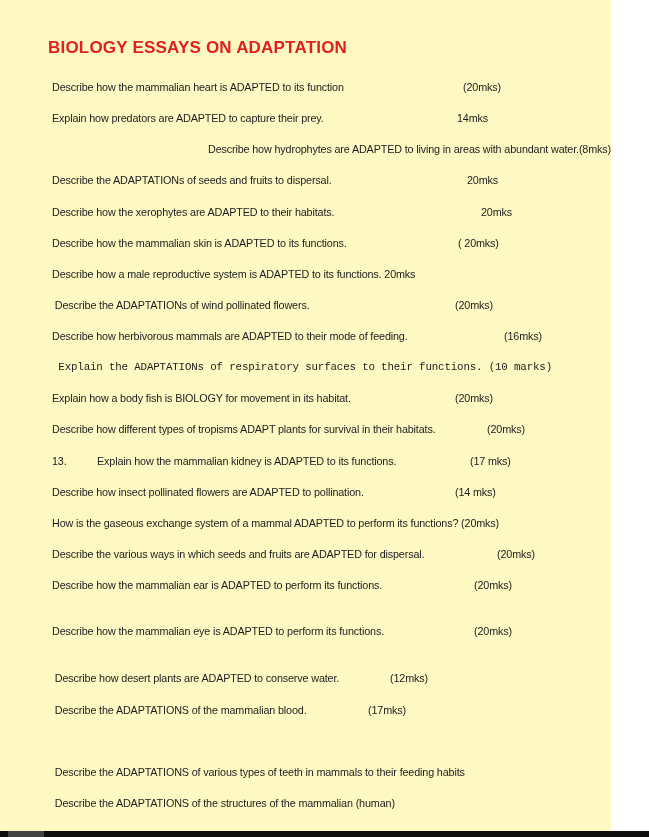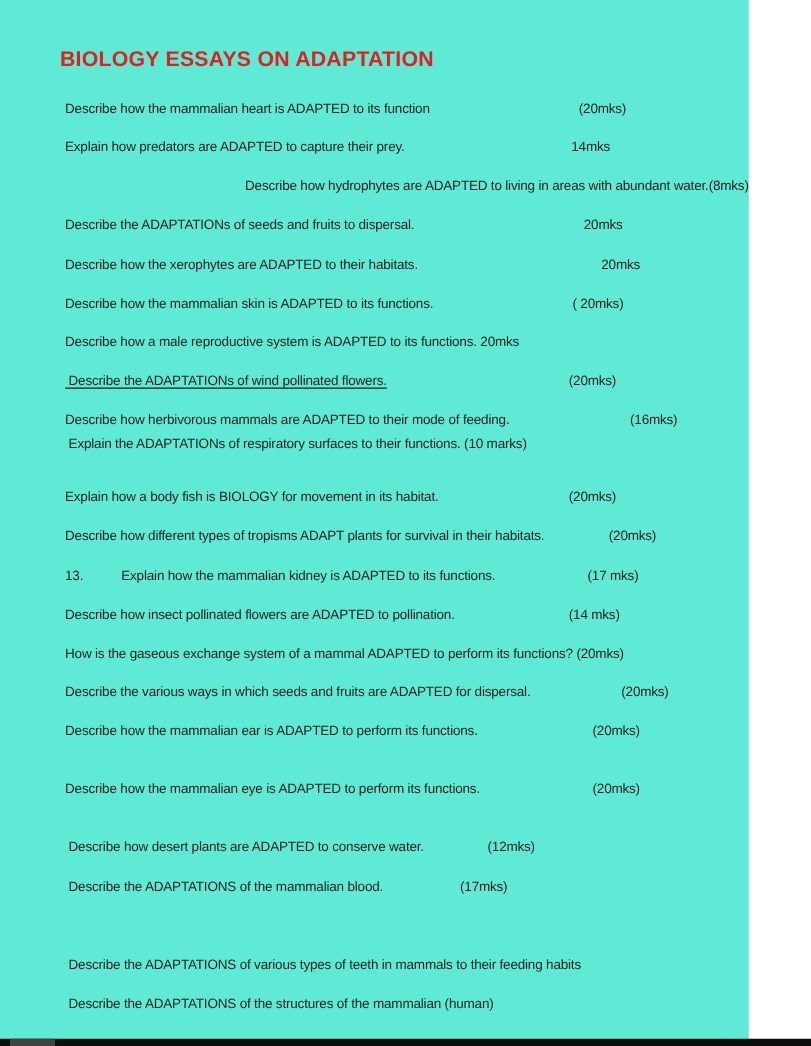--- a/index.html
+++ b/index.html
@@ -8,21 +8,22 @@
     background: #ffffff;
     width: 649px;
     height: 837px;
     overflow: hidden;
     font-family: "Liberation Sans", sans-serif;
   }
   .page {
     position: relative;
     width: 599px;
     height: 837px;
-    background: #5eead4;
+    background: #fef9c3;
+    padding-left: 12px;
   }
   .doc-title {
     position: absolute;
     left: 48px;
     top: 38px;
     margin: 0;
     font-size: 17px;
     font-weight: 700;
     letter-spacing: 0.2px;
     white-space: pre;
@@ -86,23 +87,23 @@
   <h1 class="doc-title" style="color: rgb(224, 32, 31);">BIOLOGY ESSAYS ON ADAPTATION</h1>
 
   <div class="question-list">
       <div class="q-row" style="top: 0px; color: rgb(29, 29, 29);"><span class="q-text">Describe how the mammalian heart is ADAPTED to its function</span><span class="q-marks" style="left: 411px;">(20mks)</span></div>
       <div class="q-row" style="top: 31px; color: rgb(29, 29, 29);"><span class="q-text">Explain how predators are ADAPTED to capture their prey.</span><span class="q-marks" style="left: 405px;">14mks</span></div>
       <div class="q-row" style="top: 62px; color: rgb(29, 29, 29); text-align: right;"><span class="q-text">Describe how hydrophytes are ADAPTED to living in areas with abundant water.(8mks)</span></div>
       <div class="q-row" style="top: 93px; color: rgb(29, 29, 29);"><span class="q-text">Describe the ADAPTATIONs of seeds and fruits to dispersal.</span><span class="q-marks" style="left: 415px;">20mks</span></div>
       <div class="q-row" style="top: 125px; color: rgb(29, 29, 29);"><span class="q-text">Describe how the xerophytes are ADAPTED to their habitats.</span><span class="q-marks" style="left: 429px;">20mks</span></div>
       <div class="q-row" style="top: 156px; color: rgb(29, 29, 29);"><span class="q-text">Describe how the mammalian skin is ADAPTED to its functions.</span><span class="q-marks" style="left: 406px;">( 20mks)</span></div>
       <div class="q-row" style="top: 187px; color: rgb(29, 29, 29);"><span class="q-text">Describe how a male reproductive system is ADAPTED to its functions. 20mks</span></div>
-      <div class="q-row" style="top: 218px; color: rgb(29, 29, 29); text-decoration: underline;"><span class="q-text"> Describe the ADAPTATIONs of wind pollinated flowers.</span><span class="q-marks" style="left: 403px;">(20mks)</span></div>
+      <div class="q-row" style="top: 218px; color: rgb(29, 29, 29);"><span class="q-text"> Describe the ADAPTATIONs of wind pollinated flowers.</span><span class="q-marks" style="left: 403px;">(20mks)</span></div>
       <div class="q-row" style="top: 249px; color: rgb(29, 29, 29);"><span class="q-text">Describe how herbivorous mammals are ADAPTED to their mode of feeding.</span><span class="q-marks" style="left: 452px;">(16mks)</span></div>
-      <div class="q-row" style="top: 268px; color: rgb(29, 29, 29);"><span class="q-text"> Explain the ADAPTATIONs of respiratory surfaces to their functions. (10 marks)</span></div>
+      <div class="q-row" style="top: 280px; color: rgb(29, 29, 29); font-family: Liberation Mono, monospace;"><span class="q-text"> Explain the ADAPTATIONs of respiratory surfaces to their functions. (10 marks)</span></div>
       <div class="q-row" style="top: 311px; color: rgb(29, 29, 29);"><span class="q-text">Explain how a body fish is BIOLOGY for movement in its habitat.</span><span class="q-marks" style="left: 403px;">(20mks)</span></div>
       <div class="q-row" style="top: 342px; color: rgb(29, 29, 29);"><span class="q-text">Describe how different types of tropisms ADAPT plants for survival in their habitats.</span><span class="q-marks" style="left: 435px;">(20mks)</span></div>
       <div class="q-row" style="top: 374px; color: rgb(29, 29, 29);"><span class="q-num">13.</span><span class="q-text">Explain how the mammalian kidney is ADAPTED to its functions.</span><span class="q-marks" style="left: 418px;">(17 mks)</span></div>
       <div class="q-row" style="top: 405px; color: rgb(29, 29, 29);"><span class="q-text">Describe how insect pollinated flowers are ADAPTED to pollination.</span><span class="q-marks" style="left: 403px;">(14 mks)</span></div>
       <div class="q-row" style="top: 436px; color: rgb(29, 29, 29);"><span class="q-text">How is the gaseous exchange system of a mammal ADAPTED to perform its functions? (20mks)</span></div>
       <div class="q-row" style="top: 467px; color: rgb(29, 29, 29);"><span class="q-text">Describe the various ways in which seeds and fruits are ADAPTED for dispersal.</span><span class="q-marks" style="left: 445px;">(20mks)</span></div>
       <div class="q-row" style="top: 498px; color: rgb(29, 29, 29);"><span class="q-text">Describe how the mammalian ear is ADAPTED to perform its functions.</span><span class="q-marks" style="left: 422px;">(20mks)</span></div>
       <div class="q-row" style="top: 544px; color: rgb(29, 29, 29);"><span class="q-text">Describe how the mammalian eye is ADAPTED to perform its functions.</span><span class="q-marks" style="left: 422px;">(20mks)</span></div>
       <div class="q-row" style="top: 591px; color: rgb(29, 29, 29);"><span class="q-text"> Describe how desert plants are ADAPTED to conserve water.</span><span class="q-marks" style="left: 338px;">(12mks)</span></div>
       <div class="q-row" style="top: 623px; color: rgb(29, 29, 29);"><span class="q-text"> Describe the ADAPTATIONS of the mammalian blood.</span><span class="q-marks" style="left: 316px;">(17mks)</span></div>

